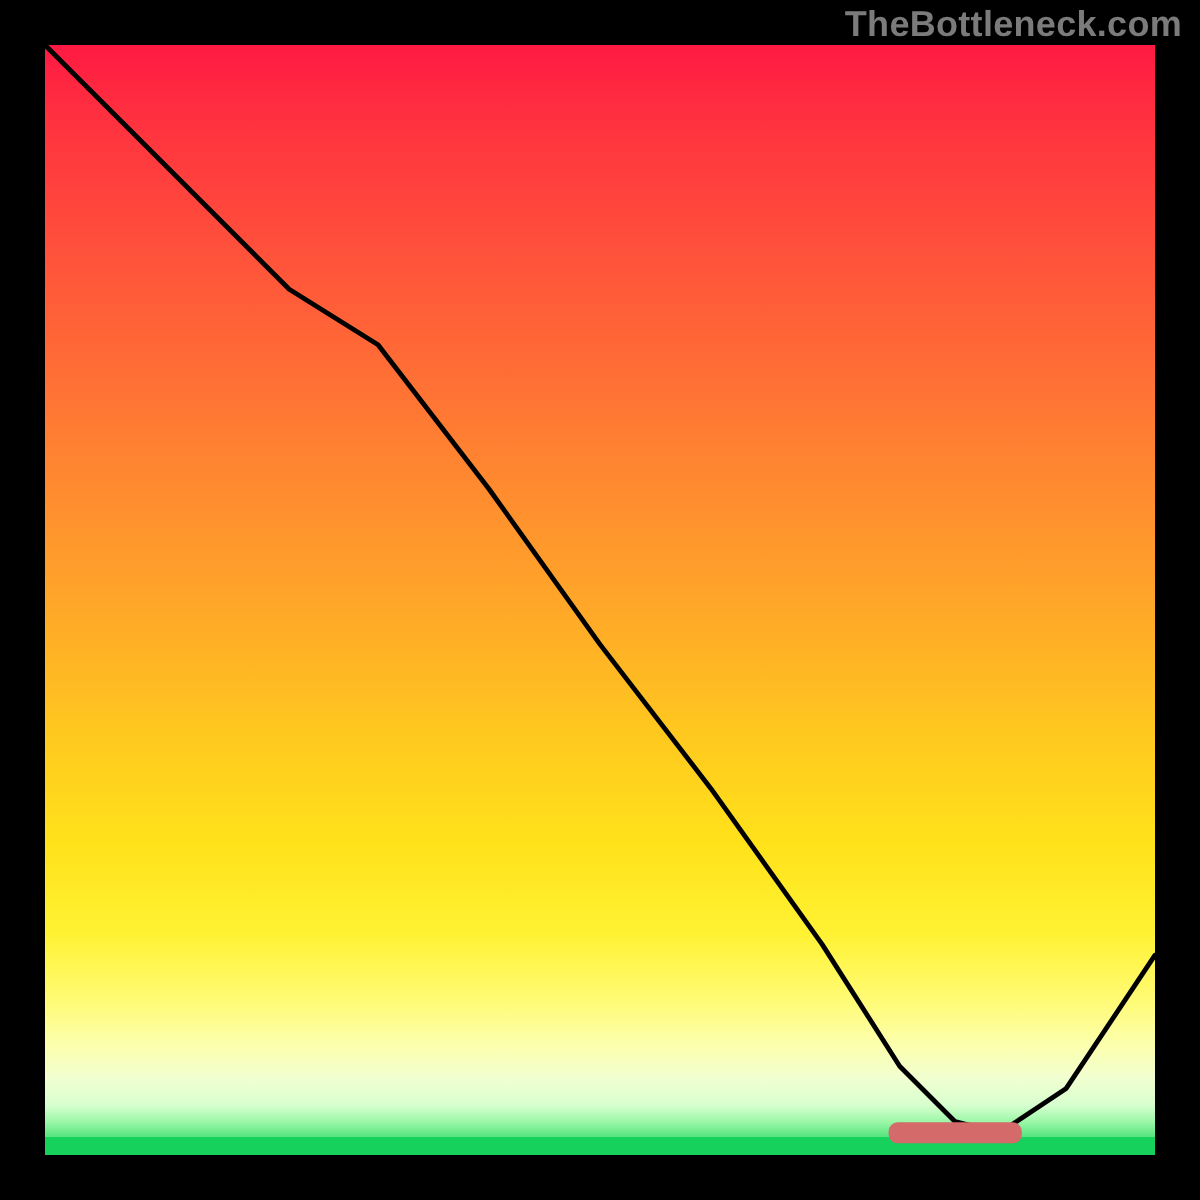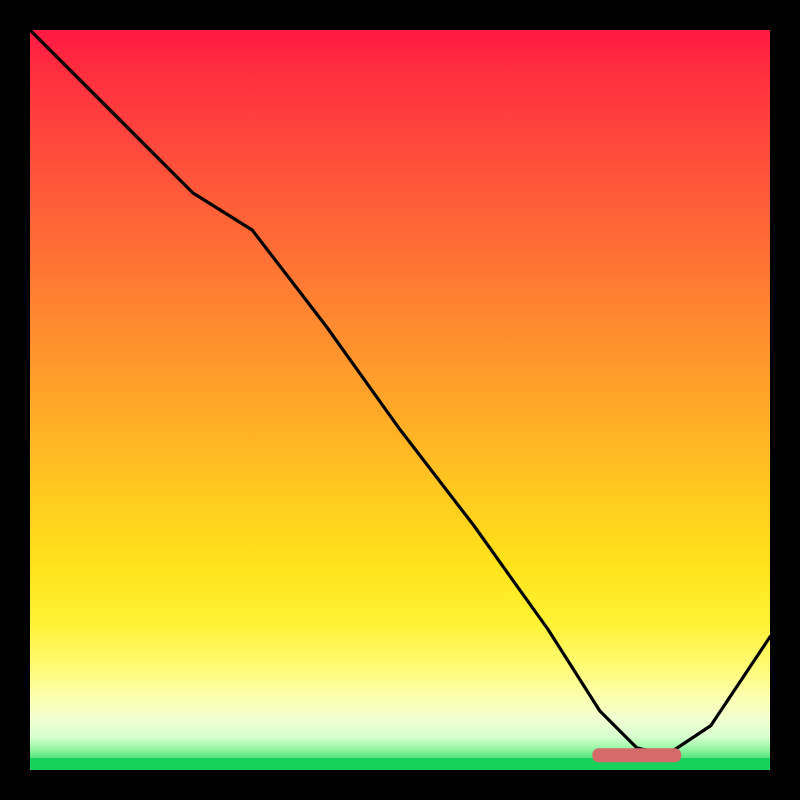--- a/index.html
+++ b/index.html
@@ -91,20 +91,21 @@
     fill: #d46a6a;
     rx: 6;
     ry: 6;
   }
 </style>
 </head>
 <body>
 
 <div class="frame">
 
+  <div class="watermark">TheBottleneck.com</div>
 
   <div class="plot">
     <div class="grad-main"></div>
     <div class="grad-green"></div>
 
     <svg class="curve" viewBox="0 0 740 740" preserveAspectRatio="none">
       <path class="curve-path" d="M0.0 0.0 L74.0 74.0 L162.8 162.8 L222.0 199.8 L296.0 296.0 L370.0 399.6 L444.0 495.8 L518.0 599.4 L569.8 680.8 L606.8 717.8 L636.4 725.2 L680.8 695.6 L740.0 606.8"></path>
       <rect class="marker-rect" x="562.4" y="718.2" width="88.8" height="14" rx="7" ry="7" fill="#d46a6a"></rect>
     </svg>
   </div>

